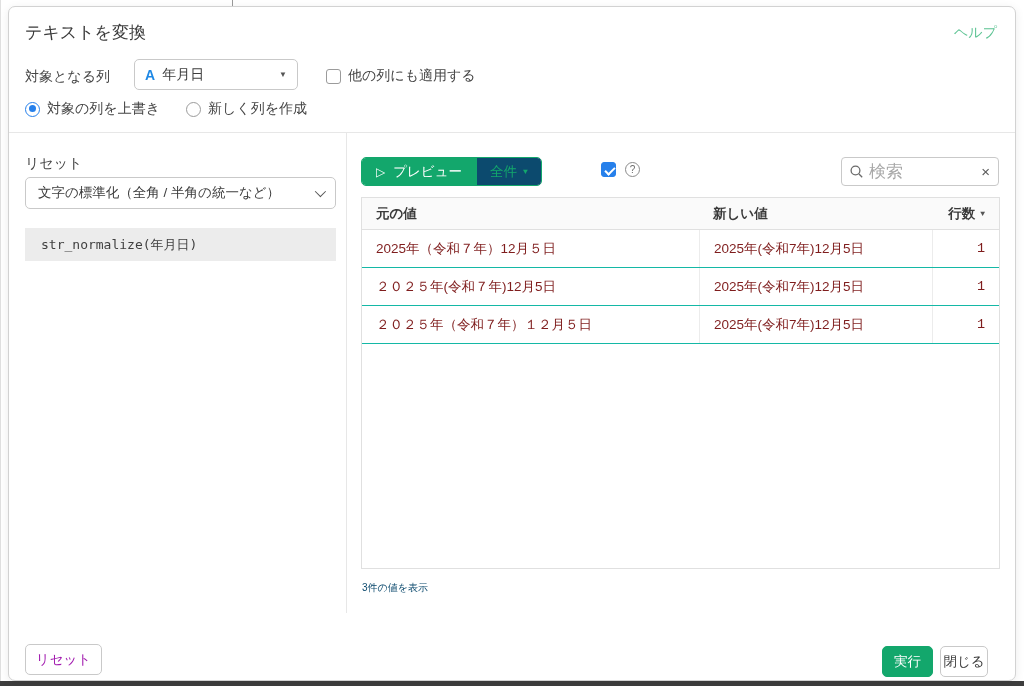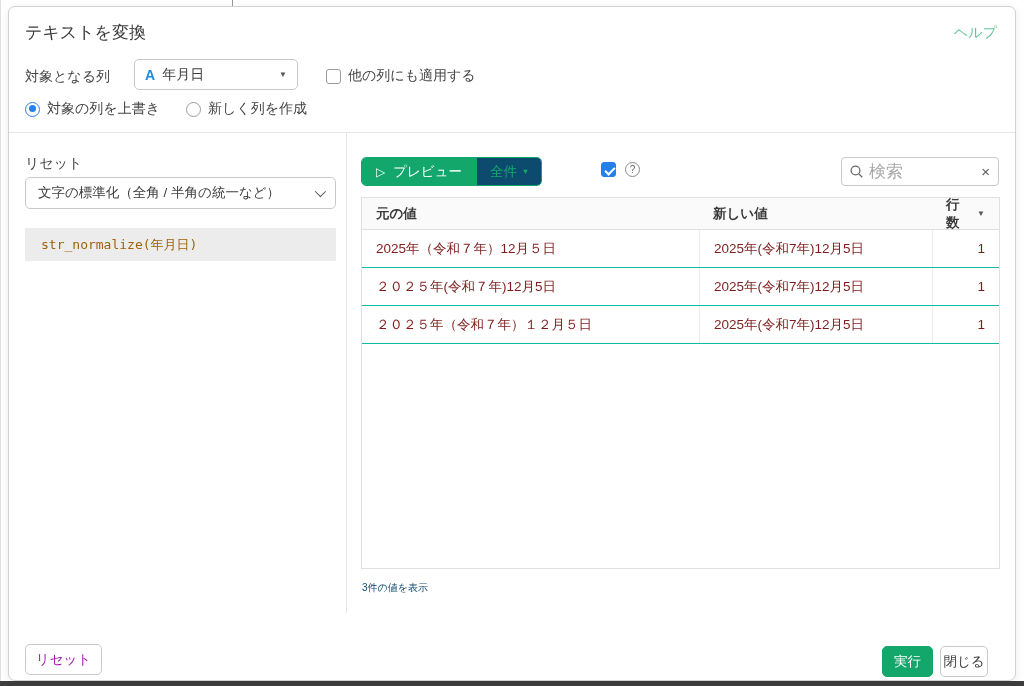--- a/index.html
+++ b/index.html
@@ -39,21 +39,21 @@
   .vdivider { position:absolute; left:337px; top:126px; width:1px; height:480px; background:#e7e7e7; }
 
   .transform-label { position:absolute; left:16px; top:148px; font-size:14px; color:#454545; }
   .transform-select { position:absolute; left:16px; top:170px; width:311px; height:32px; border:1px solid #c9c9c9;
     border-radius:5px; background:#fff; display:flex; align-items:center; padding:0 12px; font-size:13.5px; cursor:pointer; }
   .transform-select .val { flex:1; color:#3c3c3c; }
   .chev { width:8px; height:8px; border:solid #555; border-width:0 1.5px 1.5px 0; transform:rotate(45deg) translateY(-2px); }
 
   .code-chip { position:absolute; left:16px; top:221px; width:311px; height:33px; background:#ececec;
     display:flex; align-items:center; padding:0 16px; font-family:"DejaVu Sans Mono","Liberation Mono",monospace;
-    font-size:13px; color:#a16207; }
+    font-size:13px; color:#404040; }
 
   .btn-group { position:absolute; left:352px; top:150px; height:29px; display:flex; border:1px solid #13a76c;
     border-radius:5px; overflow:hidden; }
   .btn-preview { background:#13a76c; color:#fff; font-size:13.5px; display:flex; align-items:center; gap:8px;
     padding:0 14px; cursor:pointer; border:none; }
   .btn-preview .play { font-size:12px; }
   .btn-all { background:#0c4a6e; color:#13a76c; font-size:13.5px; display:flex; align-items:center; gap:6px;
     padding:0 13px; cursor:pointer; border:none; border-left:1px solid #13a76c;font-family:Liberation Mono, monospace; }
   .btn-all .caret { font-size:8px; }
 
@@ -66,21 +66,21 @@
   .search-box input { border:none; outline:none; flex:1; width:90px; font-size:17px; color:#3c3c3c;
     font-family:"Liberation Sans","DejaVu Sans",sans-serif; }
   .search-box input::placeholder { color:#a8a8a8; }
   .search-clear { color:#5a5a5a; font-size:15px; cursor:pointer; line-height:1; }
 
   .ptable { position:absolute; left:352px; top:190px; width:639px; height:372px; border:1px solid #e0e0e0; background:#fff; }
   .thead { display:flex; height:32px; background:#fafafa; border-bottom:1px solid #e0e0e0; font-size:13.5px; font-weight:bold; color:#3a3a3a; }
   .trow { display:flex; height:38px; border-bottom:1px solid #14b8a6; font-size:13.5px; color:#7f1d1d; background:#fff;text-align:right; }
   .c0 { width:337px; padding:0 14px; display:flex; align-items:center; }
   .c1 { width:233px; padding:0 14px; display:flex; align-items:center; border-left:1px solid #ececec; }
-  .c2 { width:67px; padding:0 14px; display:flex; align-items:center; justify-content:flex-end; border-left:1px solid #ececec; }
+  .c2 { width:67px; padding:0 14px; display:flex; align-items:center; justify-content:flex-end; border-left:1px solid #ececec;font-family:Liberation Mono, monospace; }
   .thead .c1, .thead .c2 { border-left:none; }
   .sort-caret { font-size:8px; color:#555; margin-left:5px; }
 
   .note { position:absolute; left:353px; top:574px; font-size:10px; color:#0c4a6e; }
 
   .btn { border-radius:5px; font-size:13.5px; cursor:pointer; display:flex; align-items:center; justify-content:center; }
   .btn-reset { position:absolute; left:16px; top:637px; width:77px; height:31px; background:#fff; border:1px solid #c9c9c9; color:#a21caf; }
   .btn-run { position:absolute; left:873px; top:639px; width:51px; height:31px; background:#13a76c; border:1px solid #13a76c; color:#fff; }
   .btn-close { position:absolute; left:931px; top:639px; width:48px; height:31px; background:#fff; border:1px solid #c9c9c9; color:#3c3c3c; }
 </style>

